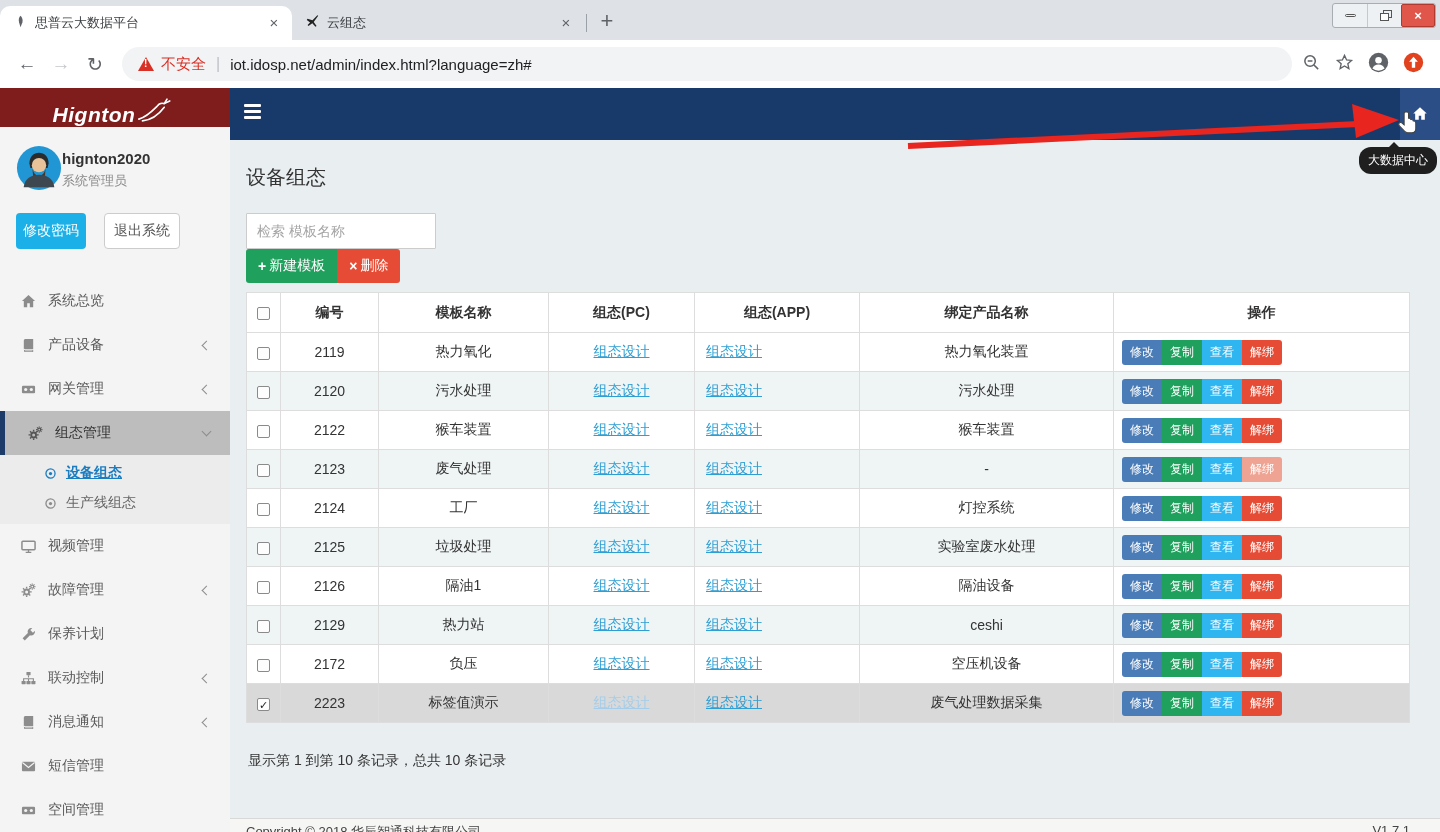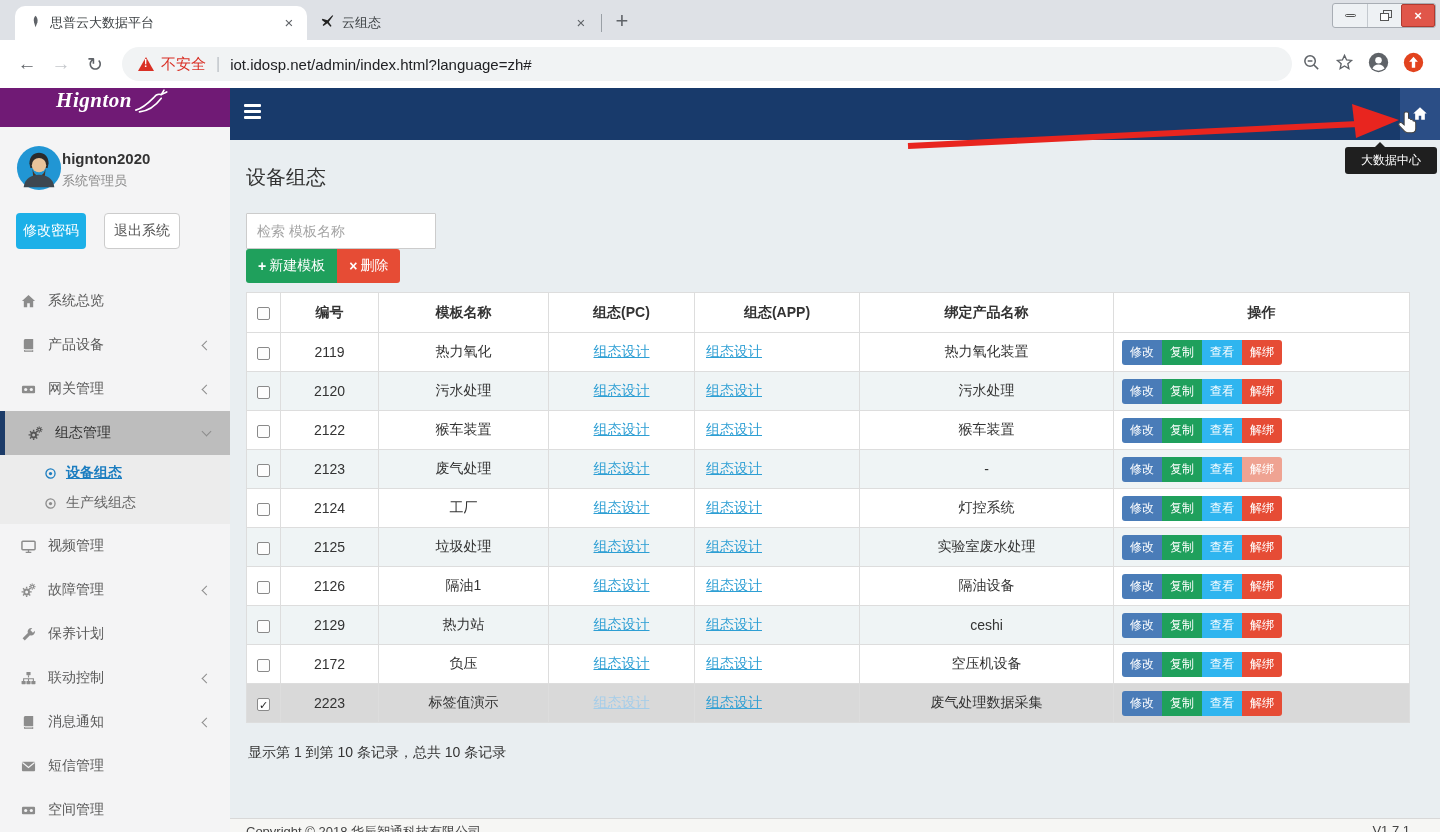--- a/index.html
+++ b/index.html
@@ -1,19 +1,19 @@
 <!DOCTYPE html>
 <html><head>
 <meta charset="utf-8">
 <style>
   * { box-sizing: border-box; margin: 0; padding: 0; }
   html,body { width:1440px; height:832px; overflow:hidden; font-family:"Liberation Sans",sans-serif; background:#e9eef1; position:relative; }
 
   
-  .tabstrip { height:40px; background:#dee1e6; position:relative; display:flex; align-items:flex-end;padding-left:15px; }
+  .tabstrip { height:40px; background:#dee1e6; position:relative; display:flex; align-items:flex-end; }
   .tab { height:34px; width:292px; display:flex; align-items:center; gap:8px; padding:0 8px 0 14px; cursor:default; }
   .tab.active { background:#fff; border-radius:10px 10px 0 0; }
   .tab .tab-title { flex:1; font-size:13px; color:#3c4043; white-space:nowrap; overflow:hidden; }
   .tab .tab-close { color:#5f6368; font-size:15px; width:20px; height:20px; line-height:19px; text-align:center; border-radius:50%; }
   .tab-sep { width:1px; height:18px; background:#9aa0a6; margin:0 6px 8px 2px; }
   .newtab { font-size:22px; color:#5f6368; width:28px; height:28px; line-height:26px; text-align:center; margin-bottom:4px; }
   .wincontrols { position:absolute; top:3px; right:4px; display:flex; border:1px solid #a8adb4; background:#eef1f4; border-radius:3px; }
   .winbtn { width:34px; height:23px; display:flex; align-items:center; justify-content:center; border-left:1px solid #c4c9cf; font-size:12px; color:#333; position:relative; }
   .winbtn:first-child { border-left:none; }
   .winbtn .min-glyph { display:block; width:11px; height:3px; border:1px solid #555; border-radius:2px; }
@@ -27,21 +27,21 @@
   .warn-tri { width:0; height:0; border-left:8px solid transparent; border-right:8px solid transparent; border-bottom:14px solid #d93025; position:relative; margin-right:7px; }
   .warn-tri::after { content:"!"; position:absolute; left:-2px; top:1px; color:#fff; font-size:10px; font-weight:bold; }
   .warn-text { color:#d93025; font-size:15px; margin-right:10px; }
   .url-sep { color:#bdc1c6; font-size:16px; margin-right:10px; }
   .url-text { color:#202124; font-size:15px; }
   .bar-icons { display:flex; align-items:center; gap:14px; margin-right:6px; }
 
   
   .app { display:flex; height:744px; }
   .sidebar { width:230px; background:#f4f4f5; display:flex; flex-direction:column; flex-shrink:0; }
-  .logo { height:52px; background:#701a75; display:flex; align-items:flex-start; justify-content:center; gap:2px;font-family:Liberation Serif, serif; }
+  .logo { height:52px; background:#7f1d1d; display:flex; align-items:flex-end; justify-content:center; gap:2px; }
   .logo-text { color:#fff; font-size:21px; font-weight:bold; font-style:italic; letter-spacing:.5px; }
   .userpanel { padding:18px 14px 16px 16px; }
   .userrow { display:flex; align-items:center; gap:0; }
   .uname { font-size:15px; font-weight:bold; color:#333; margin-bottom:5px; }
   .urole { font-size:13px; color:#8a8a8a; }
   .ubtns { display:flex; gap:18px; margin-top:18px; }
   .btn-pass { background:#1cb0e8; color:#fff; border:none; font-size:14px; padding:8px 7px; border-radius:4px; cursor:pointer; font-family:inherit; }
   .btn-logout { background:#fff; color:#555; border:1px solid #ccc; font-size:14px; padding:8px 9px; border-radius:4px; cursor:pointer; font-family:inherit; }
 
   .menu { flex:1; margin-top:14px; }
@@ -85,27 +85,27 @@
   .cfg { color:#2e9fd4; text-decoration:underline; cursor:pointer; }
   .cfg.faded { color:#a5cde9; }
   .cb { display:inline-block; width:13px; height:13px; border:1px solid #8a8a8a; border-radius:2px; background:#fdfdfd; font-size:11px; line-height:12px; color:#222; vertical-align:middle; cursor:pointer; }
   .grp { display:inline-flex; }
   .abtn { color:#fff; font-size:12px; padding:4px 8px; cursor:pointer; white-space:nowrap; }
   .abtn.a0 { background:#4a7cb8; border-radius:3px 0 0 3px; }
   .abtn.a1 { background:#1fa05c; }
   .abtn.a2 { background:#2fb5ef; }
   .abtn.a3 { background:#e64c35; border-radius:0 3px 3px 0; }
   .abtn.a3.disabled { background:#efa392; }
-  .pagination { font-size:14px; color:#333; padding:21px 2px; }
+  .pagination { font-size:14px; color:#333; padding:29px 2px; }
 
   .pagefooter { height:14px; overflow:hidden; background:#f6f6f4; border-top:1px solid #d8d8d8; display:flex; justify-content:space-between; padding:4px 30px 0 16px; font-size:13px; color:#444; }
 
   
   .overlay { position:absolute; left:0; top:0; width:1440px; height:832px; pointer-events:none; z-index:60; }
-  .tooltip { position:absolute; top:147px; right:3px; background:#1f1f1f; color:#fff; font-size:12px; padding:5px 16px; border-radius:3px; z-index:70; pointer-events:none; }
+  .tooltip { position:absolute; top:147px; right:3px; background:#1f1f1f; color:#fff; font-size:12px; padding:5px 9px; border-radius:12px; z-index:70; pointer-events:none; }
   .tooltip::before { content:""; position:absolute; top:-5px; left:30px; border-left:5px solid transparent; border-right:5px solid transparent; border-bottom:5px solid #1f1f1f; }
 </style>
 </head>
 <body>
 
 <div class="tabstrip">
   <div class="tab active">
     <span class="favicon"><svg viewBox="0 0 16 16" width="13" height="13">
           <path fill="#5f6368" d="M8 1c2.1 2 3.1 5 2.4 8L8 15 6.2 9C5.3 5.5 6.1 3 8 1z"></path>
         </svg></span>

